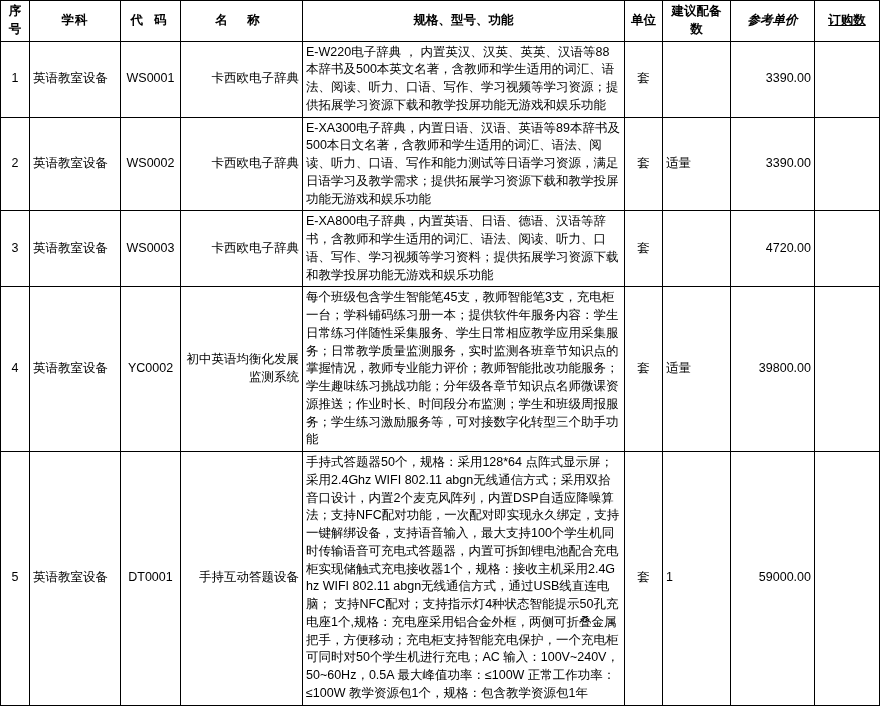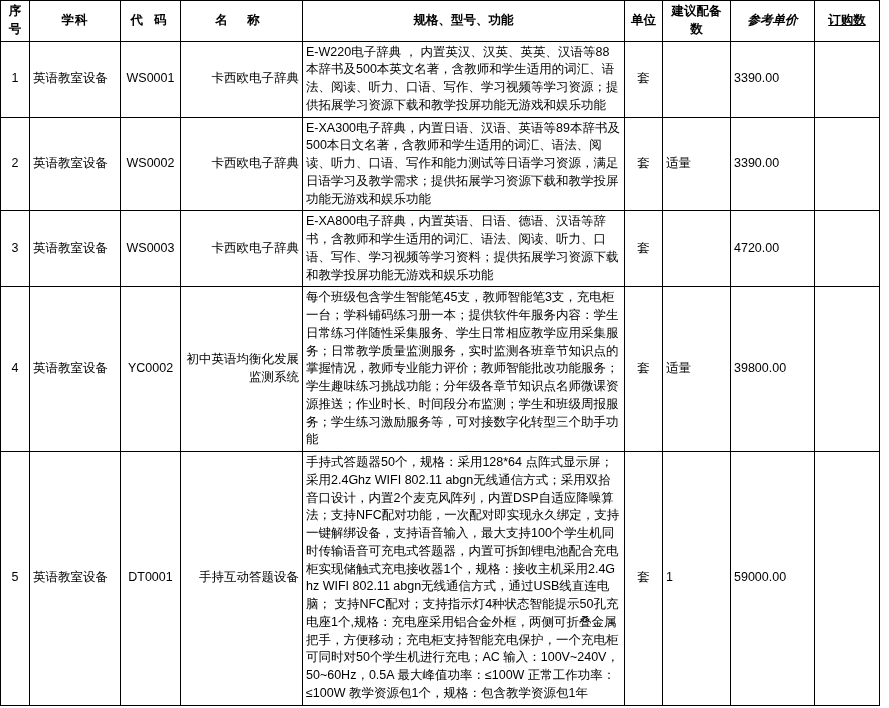--- a/index.html
+++ b/index.html
@@ -47,21 +47,21 @@
   col.c-price  { width: 84px; }
   col.c-order  { width: 65px; }
 
   td.idx  { text-align: center; }
   td.subj { text-align: left; margin-top: 42px; }
   td.code { text-align: center; }
   td.name { text-align: right; margin-top: 13px; }
   td.spec { text-align: left; vertical-align: top; }
   td.unit { text-align: center; }
   td.qty  { text-align: left; }
-  td.price{ text-align: left; padding-right: 6px; }
+  td.price{ text-align: right; padding-right: 6px; }
   td.order{ text-align: center; }
 
   th.head-idx   { letter-spacing: 0px; }
   th.head-subj  { letter-spacing: 1px; }
   th.head-code  { letter-spacing: 4px; font-family: Liberation Serif, serif; }
   th.head-name  { letter-spacing: 8px; }
   th.head-spec  { letter-spacing: 0px; }
   th.head-unit  { letter-spacing: 0px; }
   th.head-qty   { letter-spacing: 0px; }
   th.head-price { letter-spacing: 0px; font-style: italic; }

